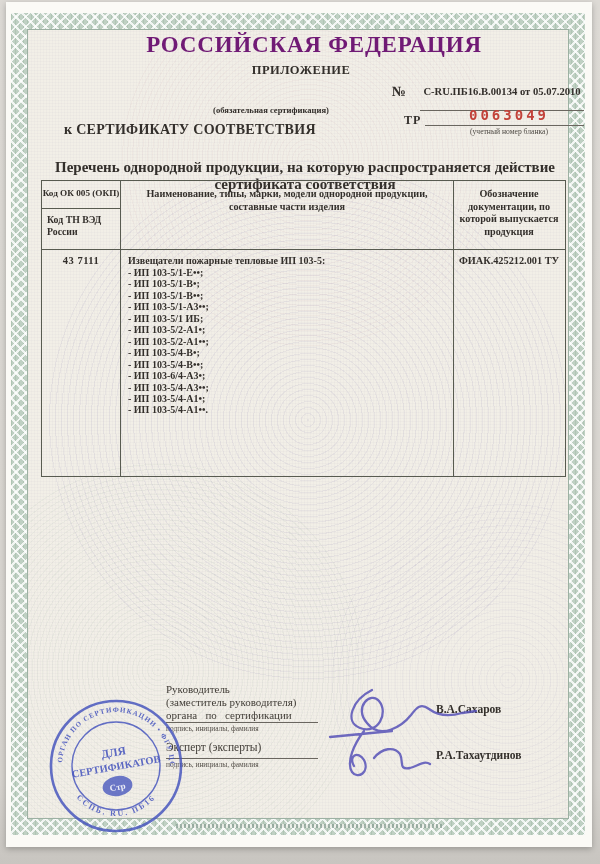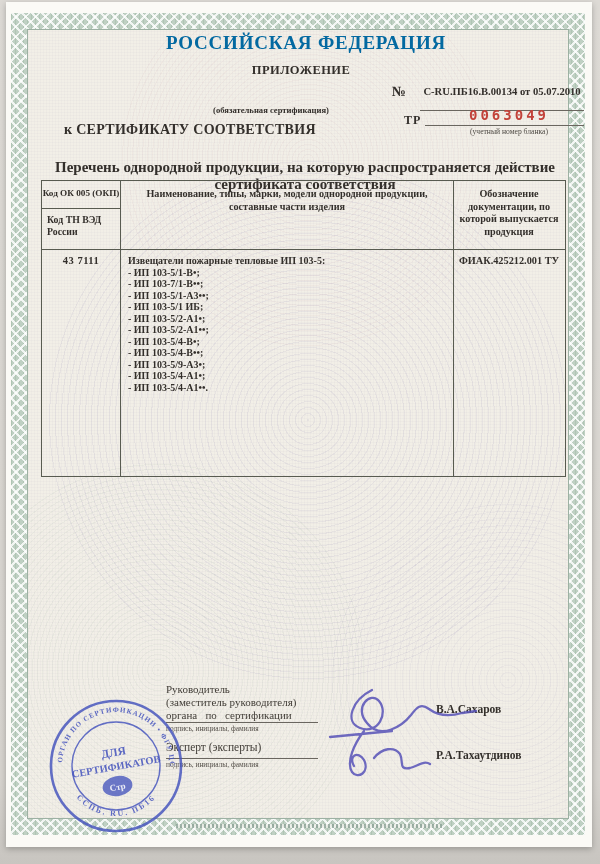--- a/index.html
+++ b/index.html
@@ -17,21 +17,21 @@
   .wm2{left:90px;top:-60px;width:380px;height:380px;background:repeating-radial-gradient(circle,rgba(185,120,135,.06) 0 1px,transparent 1px 5px);}
   .wm3{left:-80px;top:430px;width:420px;height:420px;background:repeating-radial-gradient(circle,rgba(115,150,125,.07) 0 1px,transparent 1px 5px);}
   .wm4{left:300px;top:470px;width:360px;height:360px;background:repeating-radial-gradient(circle,rgba(120,110,170,.06) 0 1px,transparent 1px 7px);}
   .mesh{position:absolute;inset:0;border-radius:0;
     background:repeating-linear-gradient(0deg,rgba(130,120,160,.04) 0 1px,transparent 1px 3px),
                repeating-linear-gradient(90deg,rgba(130,120,160,.04) 0 1px,transparent 1px 3px);}
   .content{position:absolute;inset:0;color:#332f2b;}
   .abs{position:absolute;}
   .ctr{text-align:center;}
   .b{font-weight:bold;}
-  .country{left:30px;top:30px;width:540px;font-size:19px;letter-spacing:.8px;color:#0369a1;}
+  .country{left:38px;top:30px;width:540px;font-size:23px;letter-spacing:.8px;color:#701a75;}
   .prilozhenie{left:30px;top:61px;width:530px;font-size:12.5px;letter-spacing:.4px;}
   .cert-title{left:58px;top:80px;font-size:14px;letter-spacing:.3px;white-space:nowrap;margin-top:40px;}
   .num-sign{left:386px;top:82px;font-size:14px;}
   .cert-number{left:414px;top:84px;width:164px;font-size:10.6px;text-align:center;border-bottom:1px solid #6a665f;padding-bottom:13px;white-space:nowrap;}
   .oblig{left:145px;top:103px;width:240px;font-size:8.6px;}
   .tr-label{left:398px;top:111px;font-size:12px;letter-spacing:1px;}
   .blank-num{left:428px;top:105px;width:150px;font-family:"DejaVu Sans Mono",monospace;font-size:14px;letter-spacing:3px;color:#c2423a;font-weight:bold;}
   .blank-line{left:419px;top:122px;width:159px;border-bottom:1px solid #6a665f;height:1px;}
   .blank-cap{left:428px;top:125px;width:150px;font-size:7.6px;color:#4d4943;}
   .list-caption{left:40px;top:157px;width:518px;font-size:15px;}
@@ -96,29 +96,31 @@
         <div class="vline v2"></div>
         <div class="hsep"></div>
         <div class="c1sep"></div>
         <div class="abs h-c1a b">Код ОК 005 (ОКП)</div>
         <div class="abs h-c1b b">Код ТН ВЭД России</div>
         <div class="abs h-c2 ctr b">Наименование, типы, марки, модели однородной продукции, составные части изделия</div>
         <div class="abs h-c3 ctr b">Обозначение документации, по которой выпускается продукция</div>
         <div class="abs b-c1 ctr b">43 7111</div>
         <div class="abs b-title b">Извещатели пожарные тепловые ИП 103-5:</div>
         <div class="abs b-list b">
+            <div>- ИП 103-5/1-Е••;</div>
             <div>- ИП 103-5/1-В•;</div>
-            <div>- ИП 103-7/1-В••;</div>
+            <div>- ИП 103-5/1-В••;</div>
             <div>- ИП 103-5/1-А3••;</div>
             <div>- ИП 103-5/1 ИБ;</div>
             <div>- ИП 103-5/2-А1•;</div>
             <div>- ИП 103-5/2-А1••;</div>
             <div>- ИП 103-5/4-В•;</div>
             <div>- ИП 103-5/4-В••;</div>
-            <div>- ИП 103-5/9-А3•;</div>
+            <div>- ИП 103-6/4-А3•;</div>
+            <div>- ИП 103-5/4-А3••;</div>
             <div>- ИП 103-5/4-А1•;</div>
             <div>- ИП 103-5/4-А1••.</div>
           </div>
         <div class="abs b-c3 ctr b">ФИАК.425212.001 ТУ</div>
       </div>
 
       <div class="abs role">
         <div>Руководитель</div>
         <div>(заместитель руководителя)</div>
         <div class="role-just">органа по сертификации</div>

